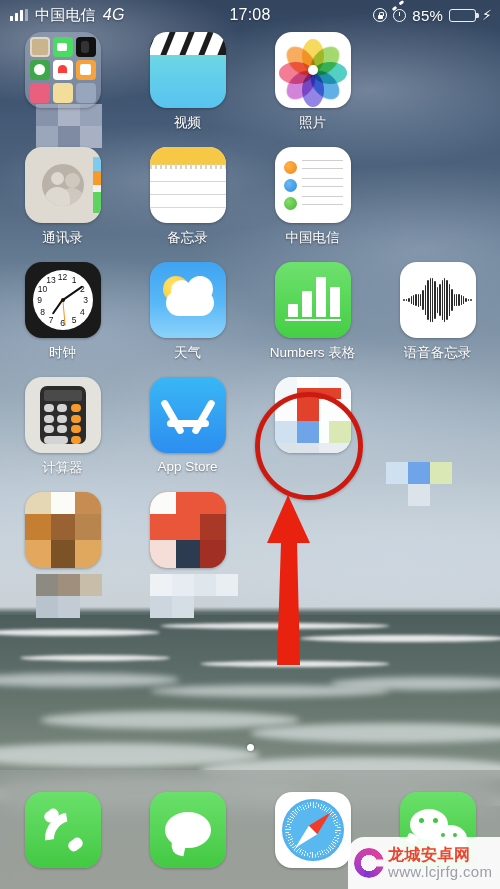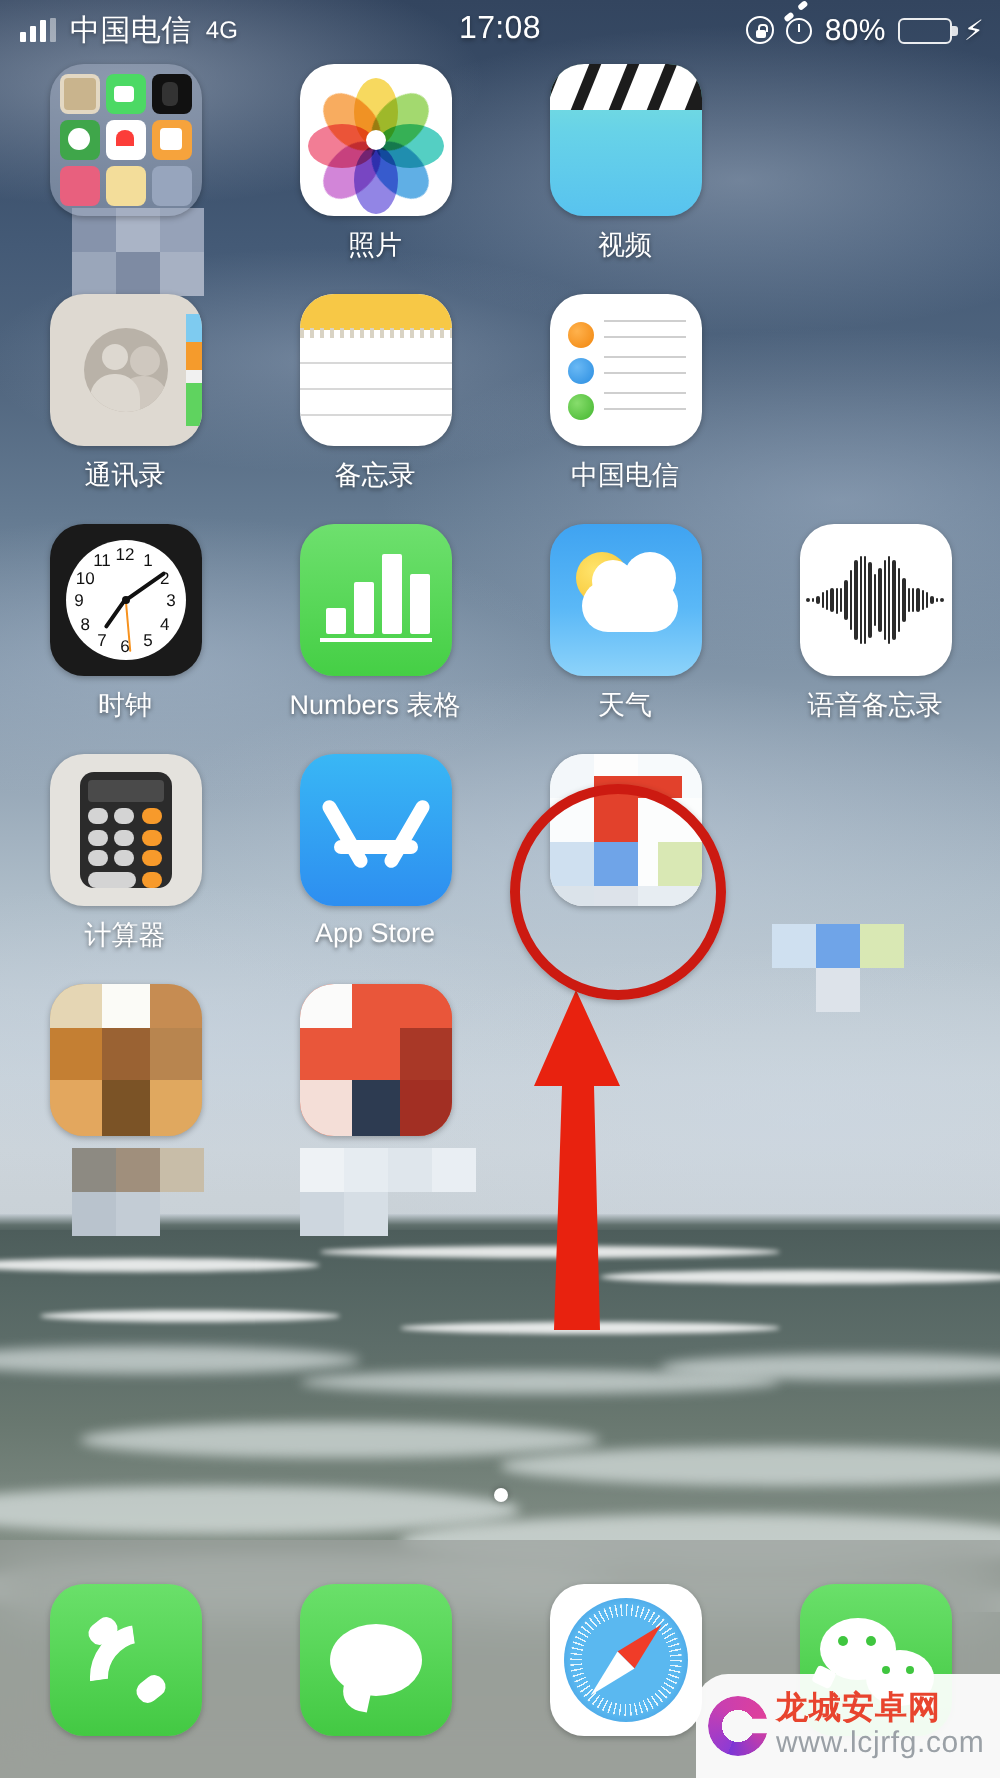--- a/index.html
+++ b/index.html
@@ -54,21 +54,21 @@
     display:flex; align-items:center; color:#fff;
     font-size:15px; letter-spacing:.2px; z-index:40;
     text-shadow:0 1px 2px rgba(0,0,0,.35);
   }
   .sb-left { display:flex; align-items:center; gap:7px; padding-left:10px; }
   .bars { display:flex; align-items:flex-end; gap:2px; height:12px; }
   .bars i { display:block; width:3px; background:#fff; border-radius:.5px; }
   .bars i:nth-child(1){height:5px;} .bars i:nth-child(2){height:8px;}
   .bars i:nth-child(3){height:11px;} .bars i:nth-child(4){height:12px;opacity:.45;}
   .sb-carrier { font-size:15px; }
-  .sb-net { font-size:12px; }
+  .sb-net { font-size:16px;font-style:italic; }
   .sb-center { position:absolute; left:0; right:0; text-align:center; font-size:16px; font-weight:400; }
   .sb-right { margin-left:auto; display:flex; align-items:center; gap:6px; padding-right:8px; }
   .lock-ico { width:14px; height:14px; border:1.5px solid #fff; border-radius:50%; position:relative; }
   .lock-ico::before{ content:""; position:absolute; left:4px; top:5.5px; width:5px; height:4px; background:#fff; border-radius:1px; }
   .lock-ico::after{ content:""; position:absolute; left:5px; top:3px; width:3px; height:3px; border:1px solid #fff; border-bottom:none; border-radius:2px 2px 0 0; }
   .alarm-ico { width:13px; height:13px; border:1.6px solid #fff; border-radius:50%; position:relative; }
   .alarm-ico::before{ content:""; position:absolute; left:4.5px; top:2.5px; width:1.4px; height:4px; background:#fff; }
   .alarm-ico::after{ content:""; position:absolute; left:-2px; top:-3px; width:5px; height:3px; background:#fff; border-radius:2px; transform:rotate(-40deg); box-shadow:9px 0 0 #fff; }
   .batt-pct { font-size:15px; }
   .battery { width:27px; height:13px; border:1.4px solid rgba(255,255,255,.9); border-radius:3px; position:relative; padding:1.3px; }
@@ -330,21 +330,21 @@
         <i></i>
         <i></i>
       </span>
     <span class="sb-carrier">中国电信</span>
     <span class="sb-net">4G</span>
   </div>
   <div class="sb-center">17:08</div>
   <div class="sb-right">
     <span class="lock-ico"></span>
     <span class="alarm-ico"></span>
-    <span class="batt-pct">80%</span>
+    <span class="batt-pct">85%</span>
     <span class="battery"><span class="fill"></span></span>
     <span class="bolt">⚡</span>
   </div>
 </div>
 
 <div id="appgrid">
 
   <div class="row">
     <div class="cell">
       <div class="icon ic-folder">
@@ -366,48 +366,48 @@
         <div class="mini" style="background:#f6a33c;">
             <div style="position:absolute;left:4px;top:4px;width:11px;height:11px;background:#fff;border-radius:2px;"></div>
           </div>
         <div class="mini" style="background:#e8607e;"></div>
         <div class="mini" style="background:#f3dd9a;"></div>
         <div class="mini" style="background:#97a5bd;"></div>
       </div>
       <div class="label"></div>
     </div>
 
+
+    <div class="cell">
+      <div class="icon ic-video">
+        <div class="clap">
+          <div class="clap-stripe" style="left:2px;"></div>
+          <div class="clap-stripe" style="left:21px;"></div>
+          <div class="clap-stripe" style="left:40px;"></div>
+          <div class="clap-stripe" style="left:59px;"></div>
+        </div>
+      </div>
+      <div class="label">视频</div>
+    </div>
 
     <div class="cell">
       <div class="icon ic-photos">
         <div style="position:relative;width:60px;height:60px;">
           <div class="petal" style="left:19px;top:-1px;background:#f5d13c;transform:rotate(0deg);"></div>
           <div class="petal" style="left:19px;top:-1px;background:#8fd14f;transform:rotate(45deg);transform-origin:50% 100%;"></div>
           <div class="petal" style="left:19px;top:-1px;background:#2ec4b6;transform:rotate(90deg);transform-origin:50% 100%;"></div>
           <div class="petal" style="left:19px;top:-1px;background:#3d9de0;transform:rotate(135deg);transform-origin:50% 100%;"></div>
           <div class="petal" style="left:19px;top:-1px;background:#7a6ae0;transform:rotate(180deg);transform-origin:50% 100%;"></div>
           <div class="petal" style="left:19px;top:-1px;background:#c86ad0;transform:rotate(225deg);transform-origin:50% 100%;"></div>
           <div class="petal" style="left:19px;top:-1px;background:#f0607e;transform:rotate(270deg);transform-origin:50% 100%;"></div>
           <div class="petal" style="left:19px;top:-1px;background:#f79a3c;transform:rotate(315deg);transform-origin:50% 100%;"></div>
           <div style="position:absolute;left:25px;top:25px;width:10px;height:10px;background:#fff;border-radius:50%;"></div>
         </div>
       </div>
       <div class="label">照片</div>
-    </div>
-
-    <div class="cell">
-      <div class="icon ic-video">
-        <div class="clap">
-          <div class="clap-stripe" style="left:2px;"></div>
-          <div class="clap-stripe" style="left:21px;"></div>
-          <div class="clap-stripe" style="left:40px;"></div>
-          <div class="clap-stripe" style="left:59px;"></div>
-        </div>
-      </div>
-      <div class="label">视频</div>
     </div>
   </div>
 
   <div class="row">
 
     <div class="cell">
       <div class="icon ic-contacts">
         <div class="contacts-tabs"></div>
         <div class="person">
             <span class="person2"></span>
@@ -456,43 +456,43 @@
             <span class="cnum" style="left: 41.5px; top: 10.0814px;">1</span>
             <span class="cnum" style="left: 49.9186px; top: 18.5px;">2</span>
             <span class="cnum" style="left: 53px; top: 30px;">3</span>
             <span class="cnum" style="left: 49.9186px; top: 41.5px;">4</span>
             <span class="cnum" style="left: 41.5px; top: 49.9186px;">5</span>
             <span class="cnum" style="left: 30px; top: 53px;">6</span>
             <span class="cnum" style="left: 18.5px; top: 49.9186px;">7</span>
             <span class="cnum" style="left: 10.0814px; top: 41.5px;">8</span>
             <span class="cnum" style="left: 7px; top: 30px;">9</span>
             <span class="cnum" style="left: 10.0814px; top: 18.5px;">10</span>
-            <span class="cnum" style="left: 18.5px; top: 10.0814px;">11</span>
+            <span class="cnum" style="left: 18.5px; top: 10.0814px;">13</span>
           </div>
       </div>
       <div class="label">时钟</div>
+    </div>
+
+    <div class="cell">
+      <div class="icon ic-weather">
+        <div class="sun"></div>
+          <div class="cloud"></div>
+      </div>
+      <div class="label">天气</div>
     </div>
 
     <div class="cell">
       <div class="icon ic-numbers">
         <div class="nb" style="left:13px;height:13px;"></div>
         <div class="nb" style="left:27px;height:26px;"></div>
         <div class="nb" style="left:41px;height:40px;"></div>
         <div class="nb" style="left:55px;height:30px;"></div>
         <div class="nb-base"></div>
       </div>
       <div class="label">Numbers 表格</div>
-    </div>
-
-    <div class="cell">
-      <div class="icon ic-weather">
-        <div class="sun"></div>
-          <div class="cloud"></div>
-      </div>
-      <div class="label">天气</div>
     </div>
 
     <div class="cell">
       <div class="icon ic-voice">
         <div class="wave" id="waveform">
             <i style="height: 2px;"></i>
             <i style="height: 2.3px;"></i>
             <i style="height: 4.3px;"></i>
             <i style="height: 7.1px;"></i>
             <i style="height: 10.1px;"></i>

